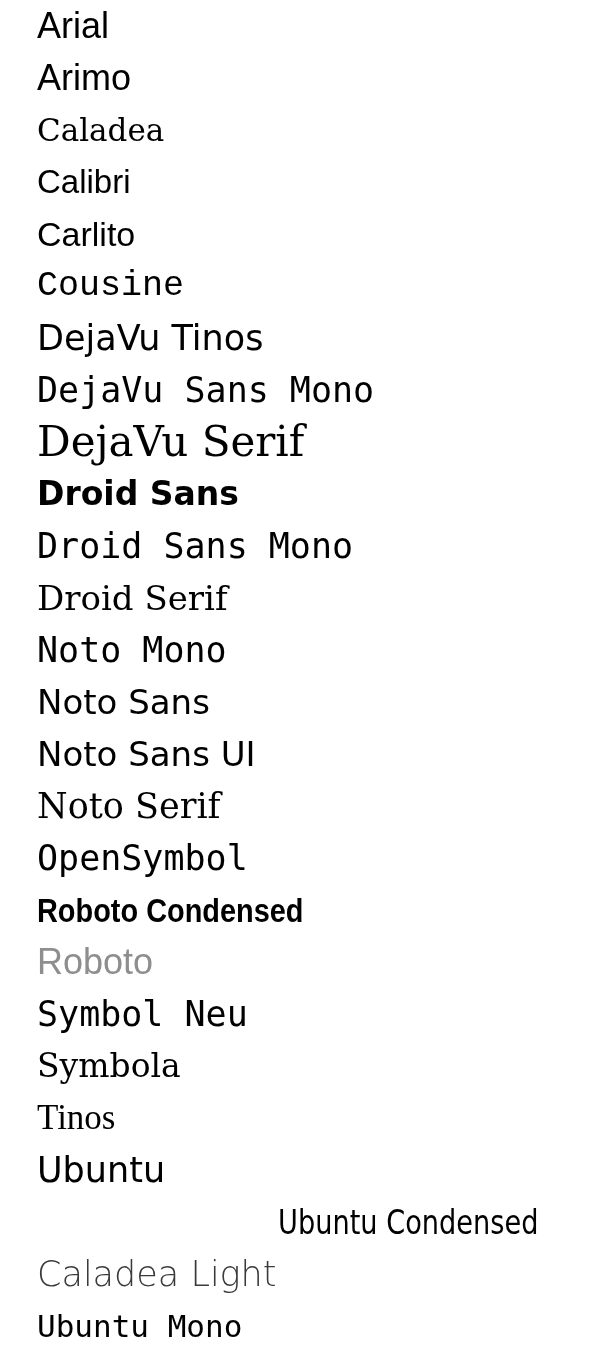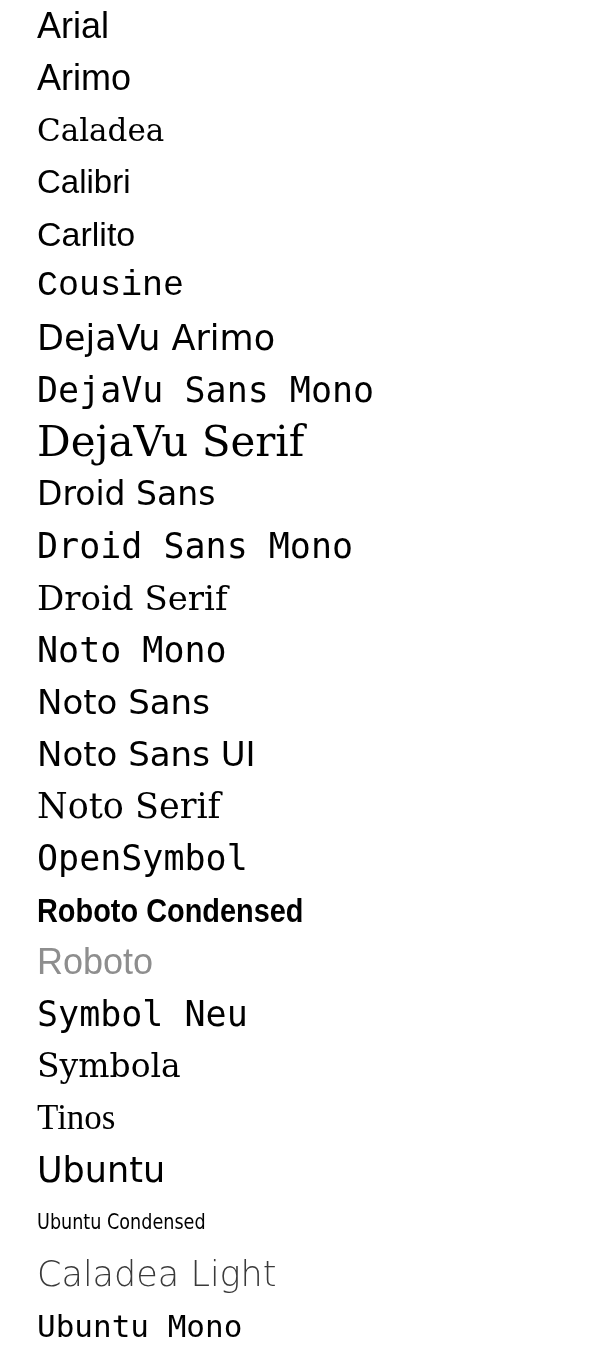--- a/index.html
+++ b/index.html
@@ -29,38 +29,38 @@
   
   .f-arial            { font-family: "Liberation Sans", sans-serif; font-size: 36px; }
   .f-arimo            { font-family: "Liberation Sans", sans-serif; font-size: 36px; }
   .f-caladea          { font-family: "DejaVu Serif", serif; font-size: 31px; }
   .f-calibri          { font-family: "Liberation Sans", sans-serif; font-size: 33px; }
   .f-carlito          { font-family: "Liberation Sans", sans-serif; font-size: 34px; }
   .f-cousine          { font-family: "Liberation Mono", monospace; font-size: 35px; }
   .f-dejavu-sans      { font-family: "DejaVu Sans", sans-serif; font-size: 35px; }
   .f-dejavu-sans-mono { font-family: "DejaVu Sans Mono", monospace; font-size: 35px; }
   .f-dejavu-serif     { font-family: "DejaVu Serif", serif; font-size: 42px; }
-  .f-droid-sans       { font-family: "DejaVu Sans", sans-serif; font-size: 33px; }
+  .f-droid-sans       { font-family: "DejaVu Sans", sans-serif; font-size: 33px; font-weight: bold; }
   .f-droid-sans-mono  { font-family: "DejaVu Sans Mono", monospace; font-size: 35px; }
   .f-droid-serif      { font-family: "DejaVu Serif", serif; font-size: 34px; }
   .f-noto-mono        { font-family: "DejaVu Sans Mono", monospace; font-size: 35px; }
   .f-noto-sans        { font-family: "DejaVu Sans", sans-serif; font-size: 34px; }
   .f-noto-sans-ui     { font-family: "DejaVu Sans", sans-serif; font-size: 34px; }
   .f-noto-serif       { font-family: "DejaVu Serif", serif; font-size: 35px; }
   .f-opensymbol       { font-family: "DejaVu Sans Mono", monospace; font-size: 35px; }
   .f-roboto           { font-family: "Liberation Sans", sans-serif; font-size: 36px;
                         font-weight: 300; color: #8e8e8e; }
   .f-roboto-condensed { font-family: "Liberation Sans", sans-serif; font-size: 34px;
                         font-weight: 700; }
   .f-roboto-condensed .txt { transform: scaleX(0.85); transform-origin: 0 70%; }
   .f-symbol-neu       { font-family: "DejaVu Sans Mono", monospace; font-size: 35px; }
   .f-symbola          { font-family: "DejaVu Serif", serif; font-size: 33px; }
   .f-tinos            { font-family: "Liberation Serif", serif; font-size: 35px; }
   .f-ubuntu           { font-family: "DejaVu Sans", sans-serif; font-size: 35px; }
-  .f-ubuntu-condensed { font-family: "DejaVu Sans", sans-serif; font-size: 22px; }
+  .f-ubuntu-condensed { font-family: "DejaVu Sans", sans-serif; font-size: 34px; text-align: right; }
   .f-ubuntu-condensed .txt { transform: scaleX(0.80); transform-origin: 0 70%; }
   .f-ubuntu-light     { font-family: "DejaVu Sans", sans-serif; font-size: 35px;
                         font-weight: 300; color: #3a3a3a; }
   .f-ubuntu-mono      { font-family: "DejaVu Sans Mono", monospace; font-size: 31px; }
 </style>
 </head>
 <body>
 
 <div class="font-list">
   <div class="row f-arial">
@@ -75,21 +75,21 @@
   <div class="row f-calibri">
     <span class="txt">Calibri</span>
   </div>
   <div class="row f-carlito">
     <span class="txt">Carlito</span>
   </div>
   <div class="row f-cousine">
     <span class="txt">Cousine</span>
   </div>
   <div class="row f-dejavu-sans">
-    <span class="txt">DejaVu Arimo</span>
+    <span class="txt">DejaVu Tinos</span>
   </div>
   <div class="row f-dejavu-sans-mono">
     <span class="txt">DejaVu Sans Mono</span>
   </div>
   <div class="row f-dejavu-serif">
     <span class="txt">DejaVu Serif</span>
   </div>
   <div class="row f-droid-sans">
     <span class="txt">Droid Sans</span>
   </div>

